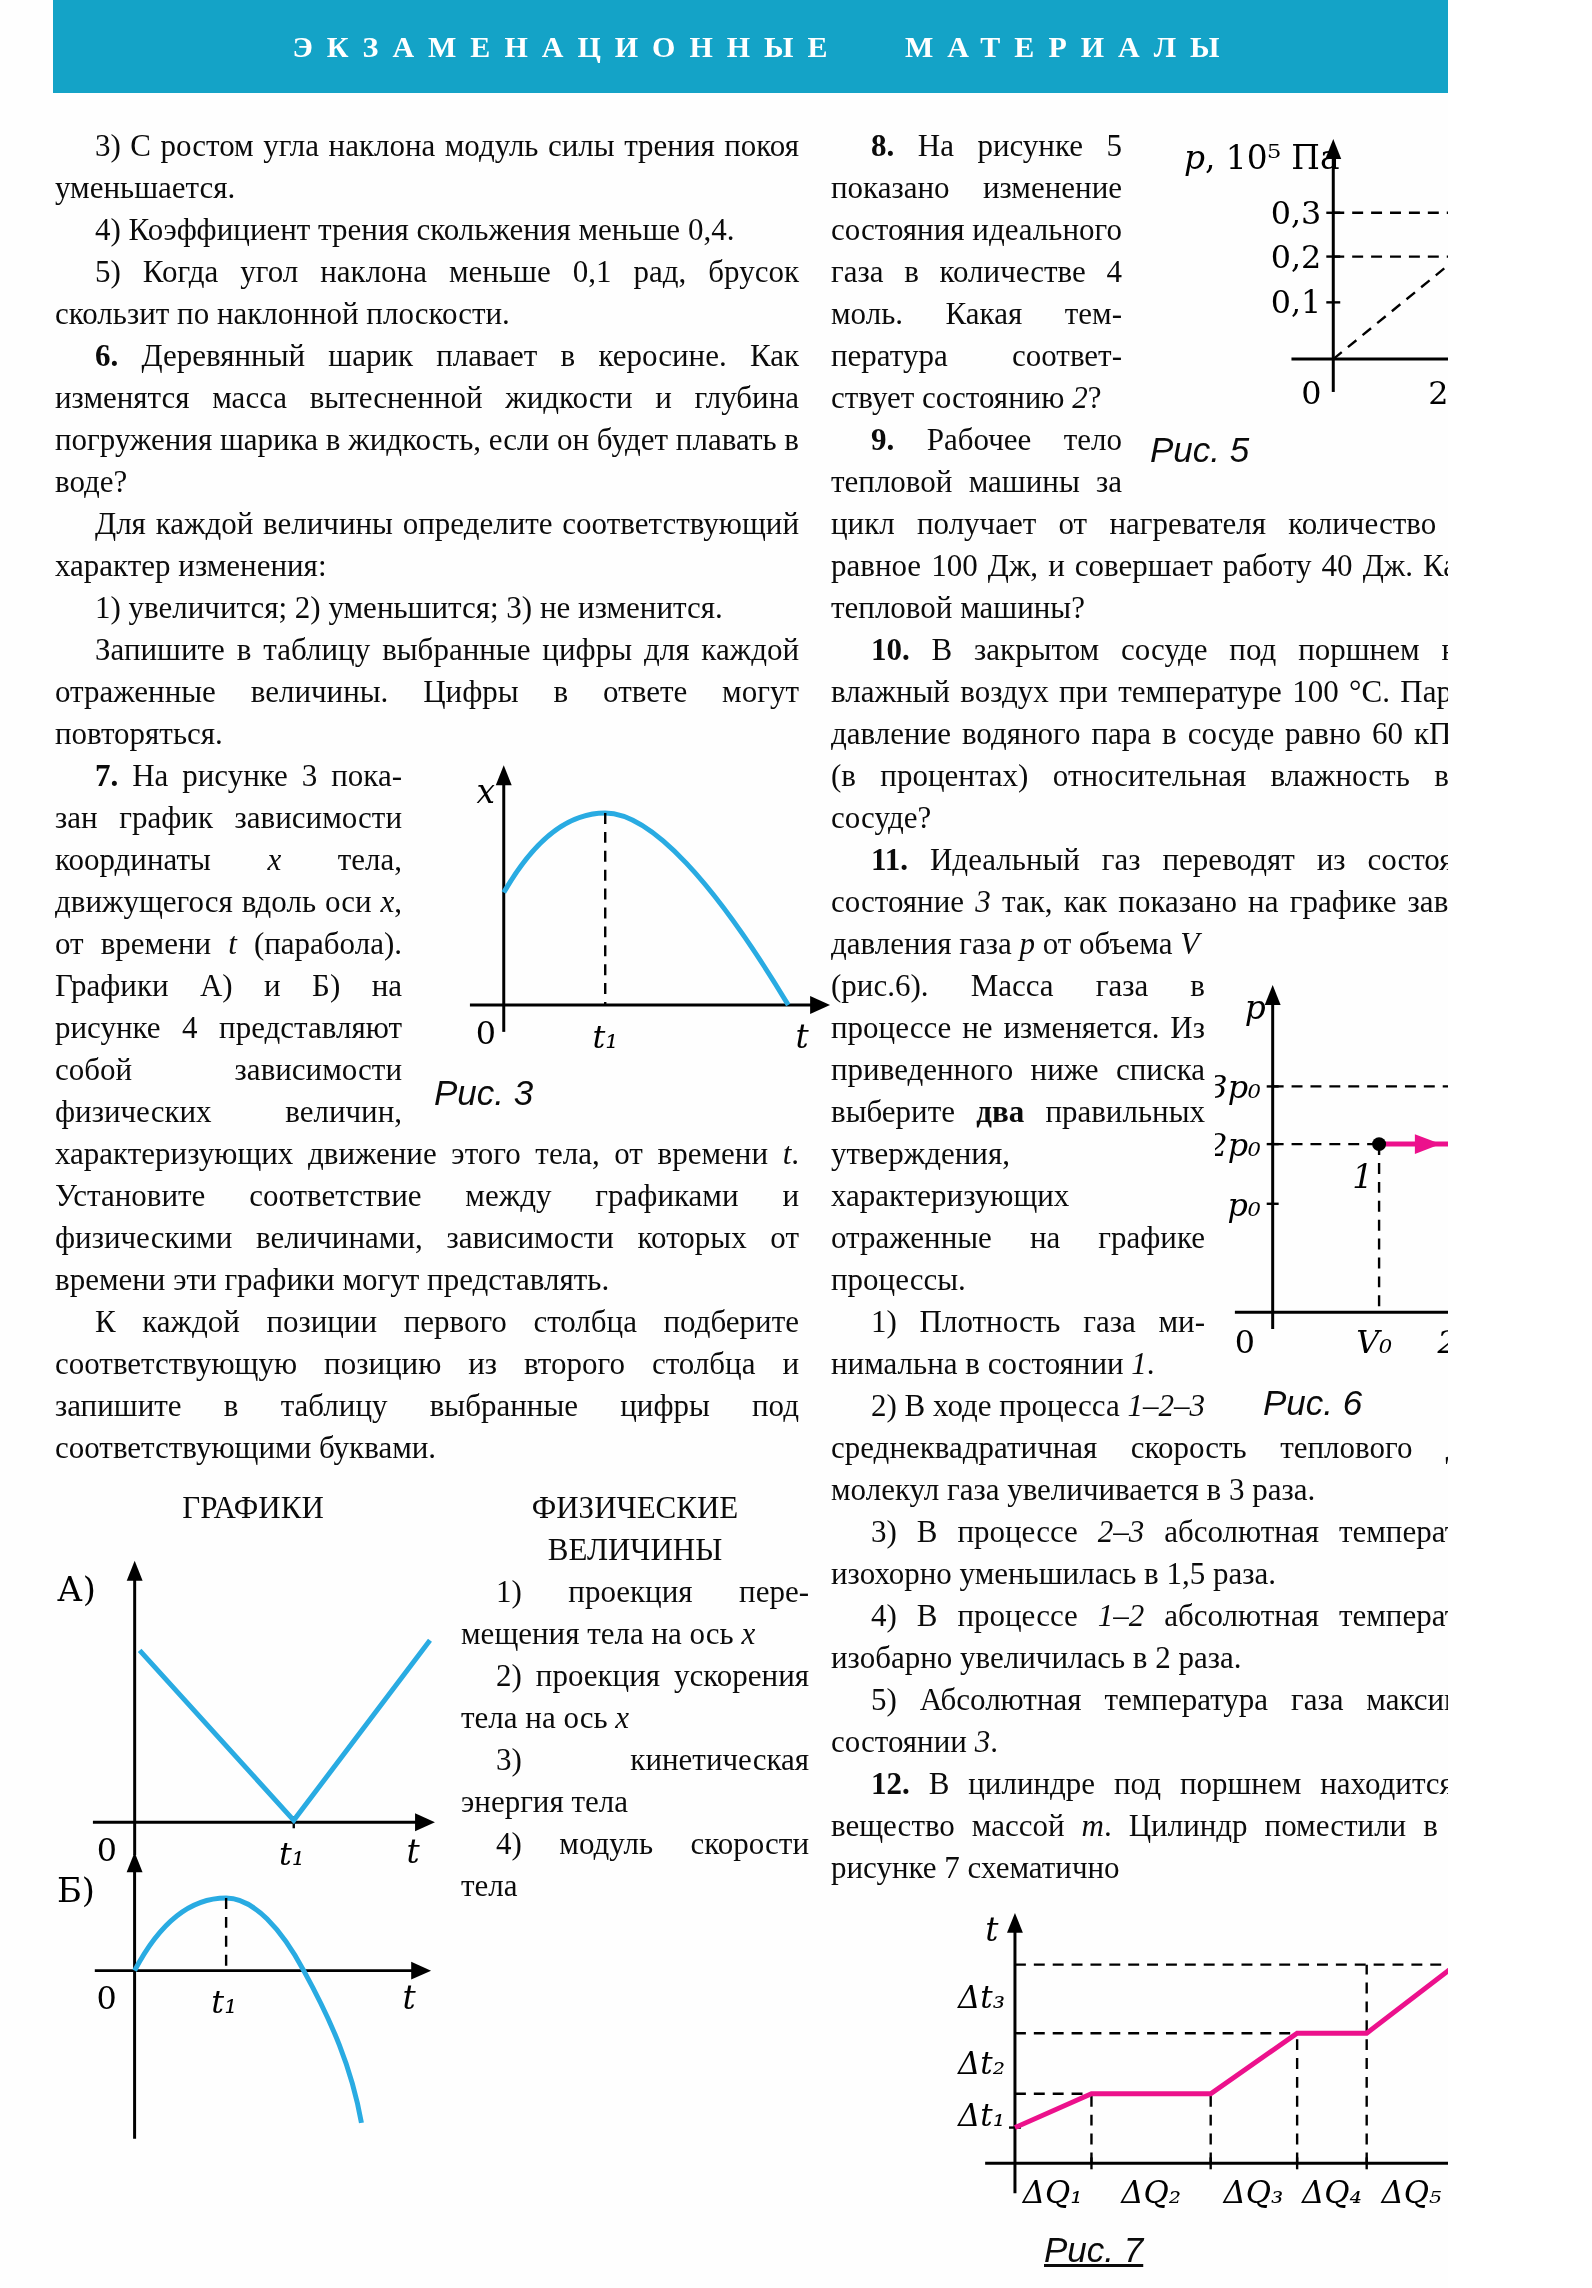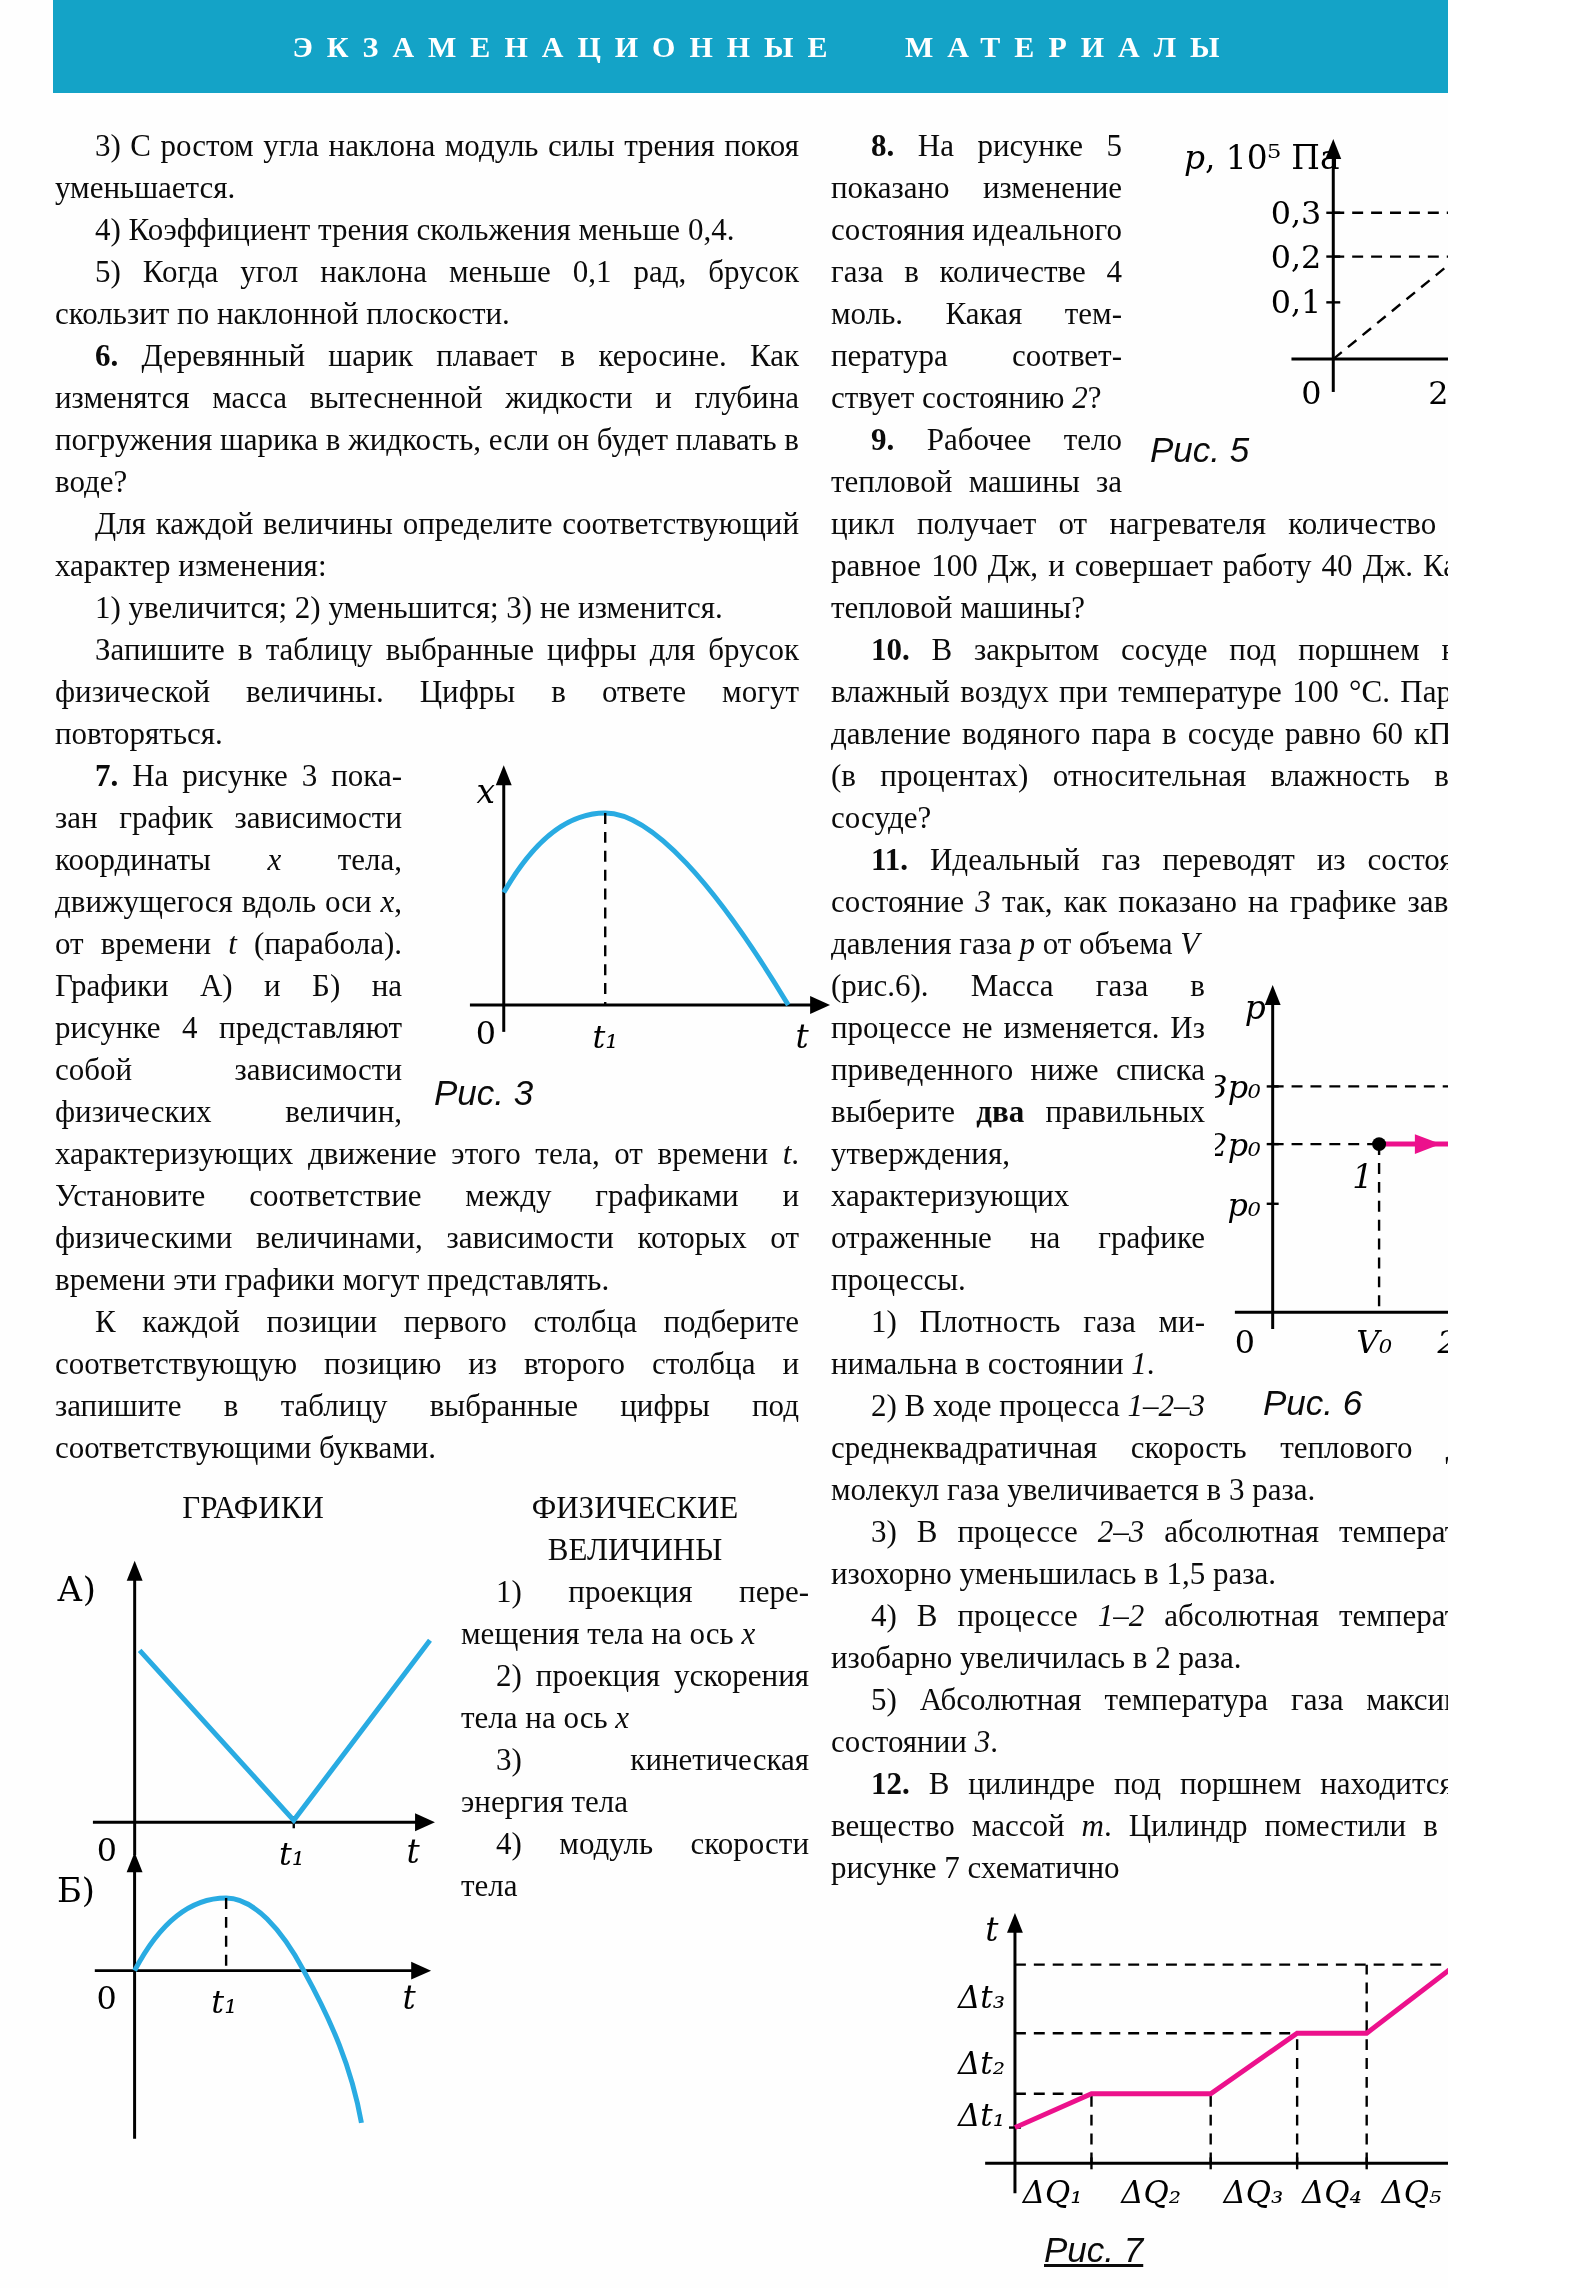--- a/index.html
+++ b/index.html
@@ -49,21 +49,21 @@
     <div class="page-num">49</div>
   </div>
 
   <div class="col col-left">
     <div class="para">3) С ростом угла наклона модуль силы трения покоя уменьшается.</div>
     <div class="para">4) Коэффициент трения скольжения мень­ше 0,4.</div>
     <div class="para">5) Когда угол наклона меньше 0,1 рад, брусок скользит по наклонной плоскости.</div>
     <div class="para"><b>6.</b> Деревянный шарик плавает в керосине. Как изменятся масса вытесненной жидкости и глубина погружения шарика в жидкость, если он будет плавать в воде?</div>
     <div class="para">Для каждой величины определите соответ­ствующий характер изменения:</div>
     <div class="para">1) увеличится; 2) уменьшится; 3) не изме­нится.</div>
-    <div class="para">Запишите в таблицу выбранные цифры для брусок физической величины. Цифры в ответе могут повторяться.</div>
+    <div class="para">Запишите в таблицу выбранные цифры для каждой отраженные величины. Цифры в ответе могут повторяться.</div>
 
     <div class="para">
       <div class="fig-float fig3-box">
         <svg width="383" height="299" viewBox="0 0 385 300">
           <g stroke="#000" stroke-width="3">
             <line x1="48" y1="272" x2="48" y2="16"></line>
             <line x1="14" y1="245" x2="360" y2="245"></line>
           </g>
           <polygon points="40,24 48,4 56,24" fill="#000"></polygon>
           <polygon points="356,236 376,245 356,254" fill="#000"></polygon>

